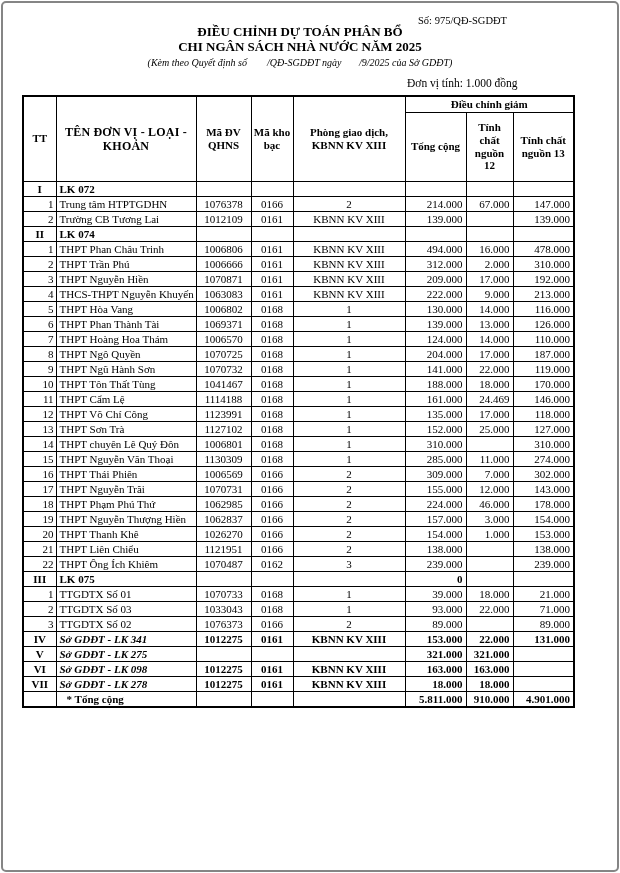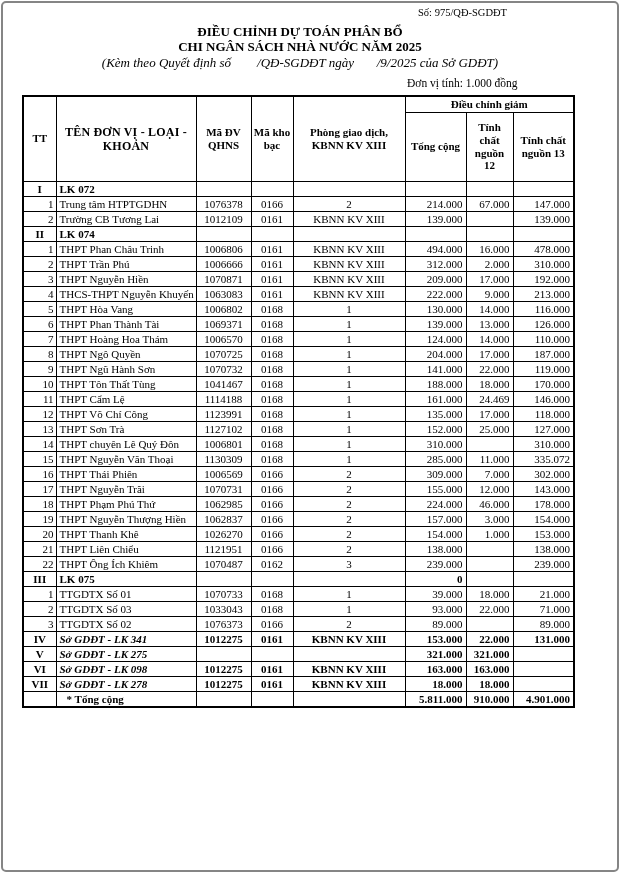--- a/index.html
+++ b/index.html
@@ -11,26 +11,26 @@
     position:relative;
     overflow:hidden;
   }
   .frame {
     position:absolute; inset:1px;
     border:2px solid #858585;
     border-radius:5px;
     pointer-events:none;
   }
   .doc-number-block {
-    position:absolute; left:418px; top:6px;
+    position:absolute; left:418px; top:14px;
     font-size:10.5px; line-height:13px; white-space:nowrap;
   }
   .title-block { position:absolute; top:24px; left:0; width:600px; text-align:center; }
   .title-line { font-weight:bold; font-size:13px; line-height:15px; }
-  .subtitle { font-style:italic; font-size:13px; line-height:14px; margin-top:2px; white-space:pre; }
+  .subtitle { font-style:italic; font-size:10px; line-height:14px; margin-top:2px; white-space:pre; }
   .unit-note { position:absolute; left:407px; top:77px; font-size:11.5px; }
 
   table.budget {
     position:absolute; left:22px; top:95px;
     width:551px; border-collapse:collapse; table-layout:fixed;
     font-size:11px;
     border:2px solid #000;
   }
   th, td { border:1px solid #000; padding:0 2px; overflow:hidden; }
   thead th { font-weight:bold; text-align:center; vertical-align:middle; line-height:1.18; }
@@ -272,21 +272,21 @@
         <td class="c-n13">310.000</td>
       </tr>
       <tr class="row-item">
         <td class="c-tt">15</td>
         <td class="c-name">THPT Nguyễn Văn Thoại</td>
         <td class="c-ma_dv">1130309</td>
         <td class="c-ma_kb">0168</td>
         <td class="c-phong">1</td>
         <td class="c-tong">285.000</td>
         <td class="c-n12">11.000</td>
-        <td class="c-n13">335.072</td>
+        <td class="c-n13">274.000</td>
       </tr>
       <tr class="row-item">
         <td class="c-tt">16</td>
         <td class="c-name">THPT Thái Phiên</td>
         <td class="c-ma_dv">1006569</td>
         <td class="c-ma_kb">0166</td>
         <td class="c-phong">2</td>
         <td class="c-tong">309.000</td>
         <td class="c-n12">7.000</td>
         <td class="c-n13">302.000</td>

